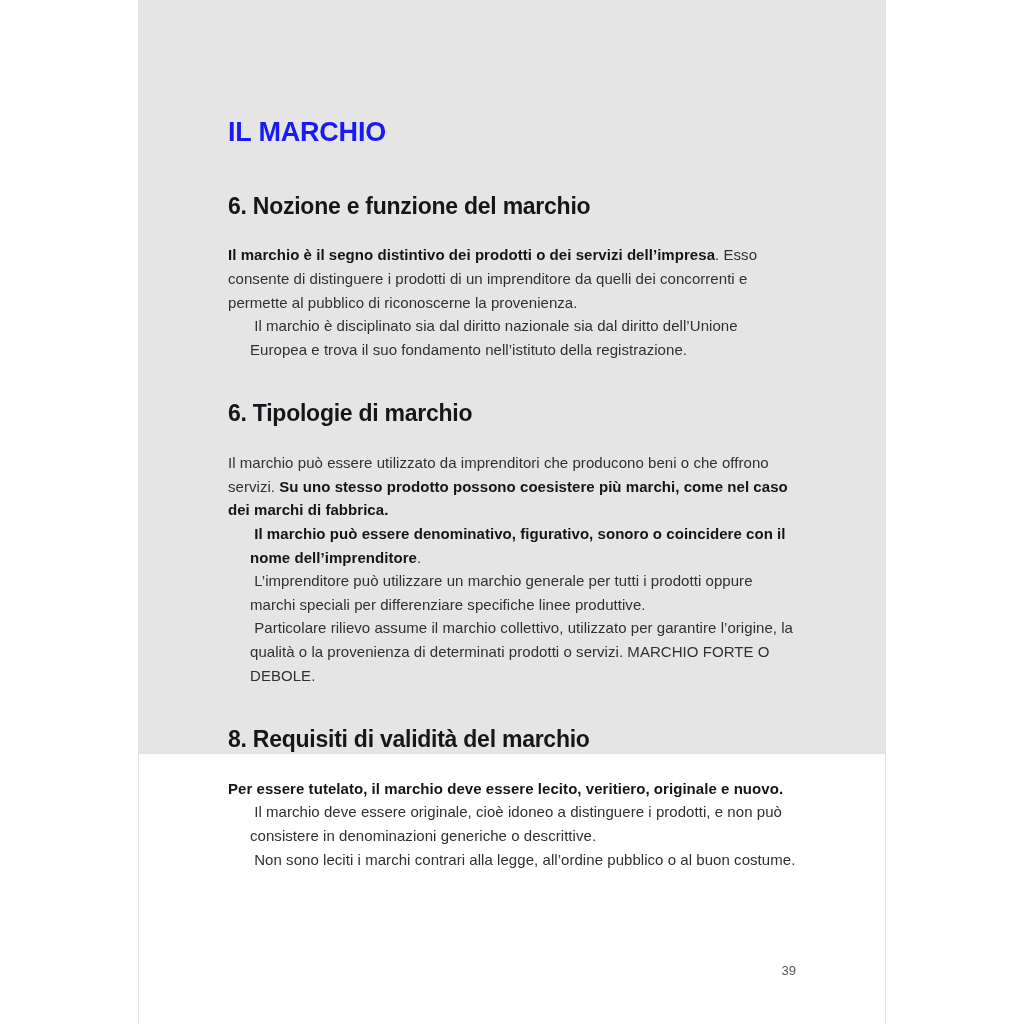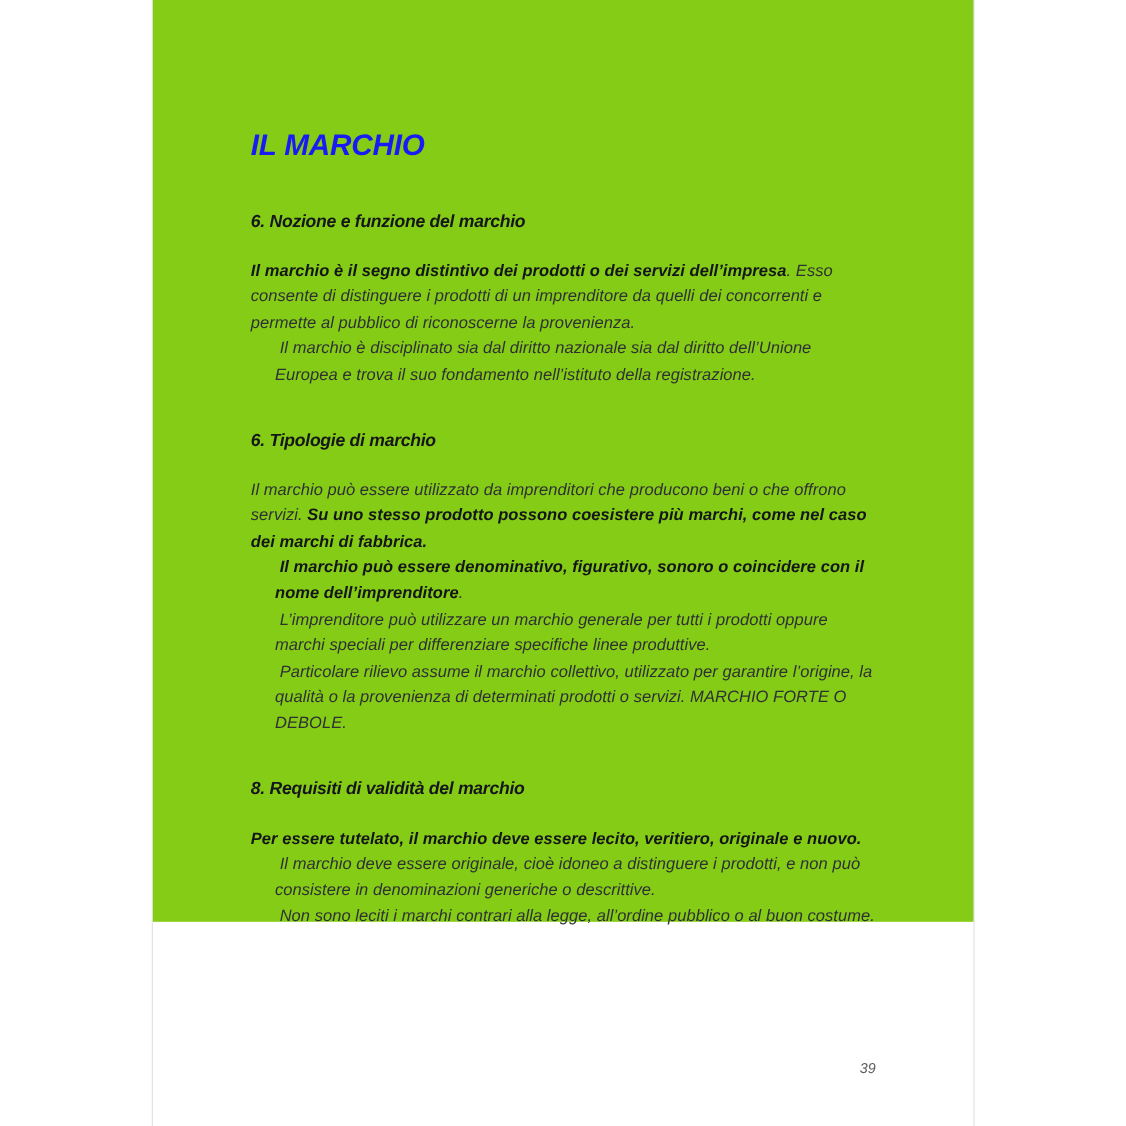--- a/index.html
+++ b/index.html
@@ -30,24 +30,23 @@
     background: #e2e2e2;
   }
   .page-rule.left  { left: 138px; }
   .page-rule.right { left: 885px; }
 
   .page-sheet {
     position: absolute;
     left: 139px;
     top: 0;
     width: 746px;
-    height: 838px;
-    background: #84cc16;
+    height: 754px;
+    background: #e5e5e5;
     box-sizing: border-box;
-    font-style: italic;
   }
 
   
   .content {
     position: absolute;
     left: 89px;           
     top: 118px;
     width: 568px;
   }
 
@@ -57,21 +56,21 @@
     font-weight: 700;
     letter-spacing: -0.2px;
     line-height: 1.1;
     margin: 0 0 44px 0;
     color: #1a1af5;
   }
 
   
   .section { margin: 0; }
   .section-heading {
-    font-size: 16px;
+    font-size: 23px;
     font-weight: 700;
     letter-spacing: -0.25px;
     line-height: 1.25;
     color: #15161a;
     margin: 0 0 23px 0;
   }
   .section + .section { margin-top: 38px; }
 
   
   .para {

